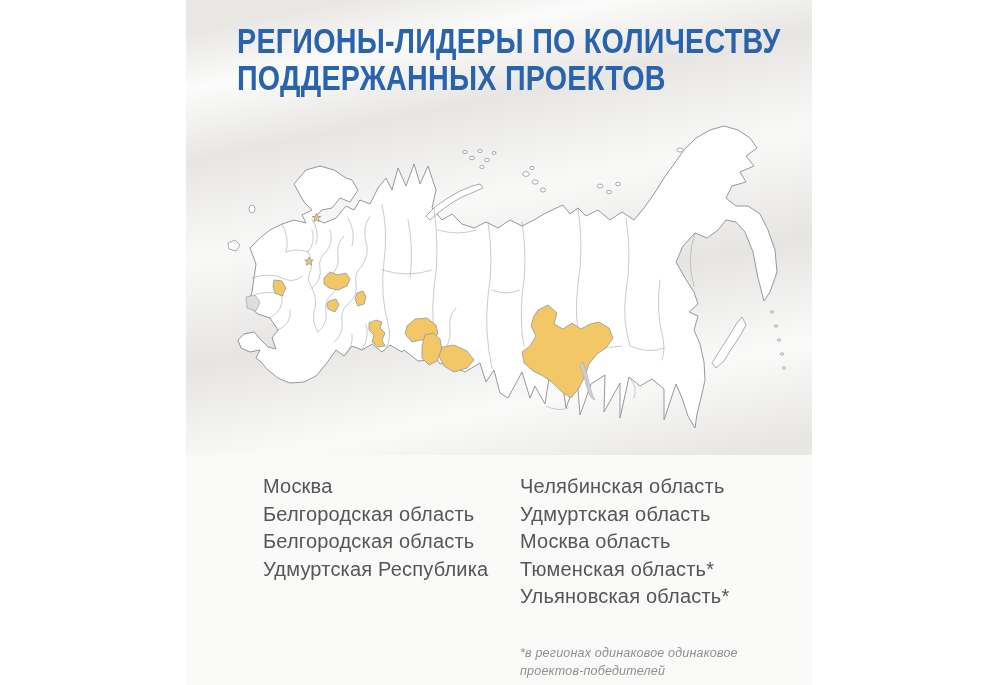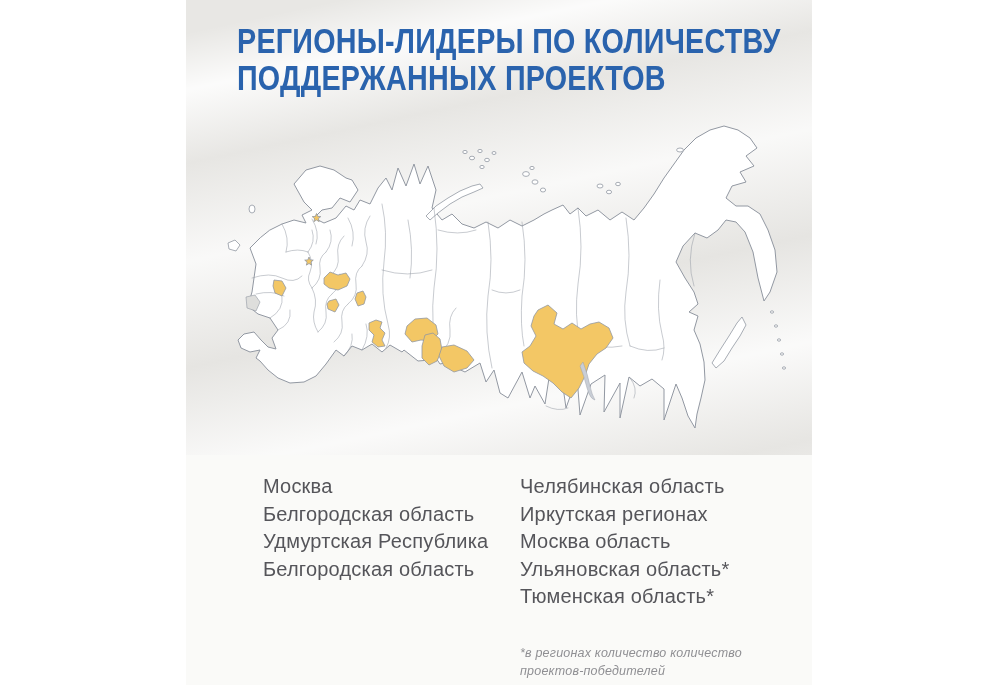--- a/index.html
+++ b/index.html
@@ -198,27 +198,27 @@
       <use href="#star-shape" class="hl" transform="translate(130.5,98)"></use>
     </g>
 
     <path class="lake" d="M397,242 Q402,255 404,266 Q406,275 409,280 Q404,279 401,268 Q398,256 394,246 Z"></path>
   </svg>
 
   <div class="bottom-panel">
     <div class="col col-left">
       <div class="row">Москва</div>
       <div class="row">Белгородская область</div>
+      <div class="row">Белгородская область</div>
       <div class="row">Удмуртская Республика</div>
-      <div class="row">Белгородская область</div>
     </div>
     <div class="col col-right">
       <div class="row">Челябинская область</div>
-      <div class="row">Иркутская регионах</div>
+      <div class="row">Удмуртская область</div>
       <div class="row">Москва область</div>
+      <div class="row">Тюменская область*</div>
       <div class="row">Ульяновская область*</div>
-      <div class="row">Тюменская область*</div>
     </div>
-    <div class="footnote">*в регионах количество количество
+    <div class="footnote">*в регионах одинаковое одинаковое
 проектов-победителей</div>
   </div>
 
 </div>
 
 </body></html>

